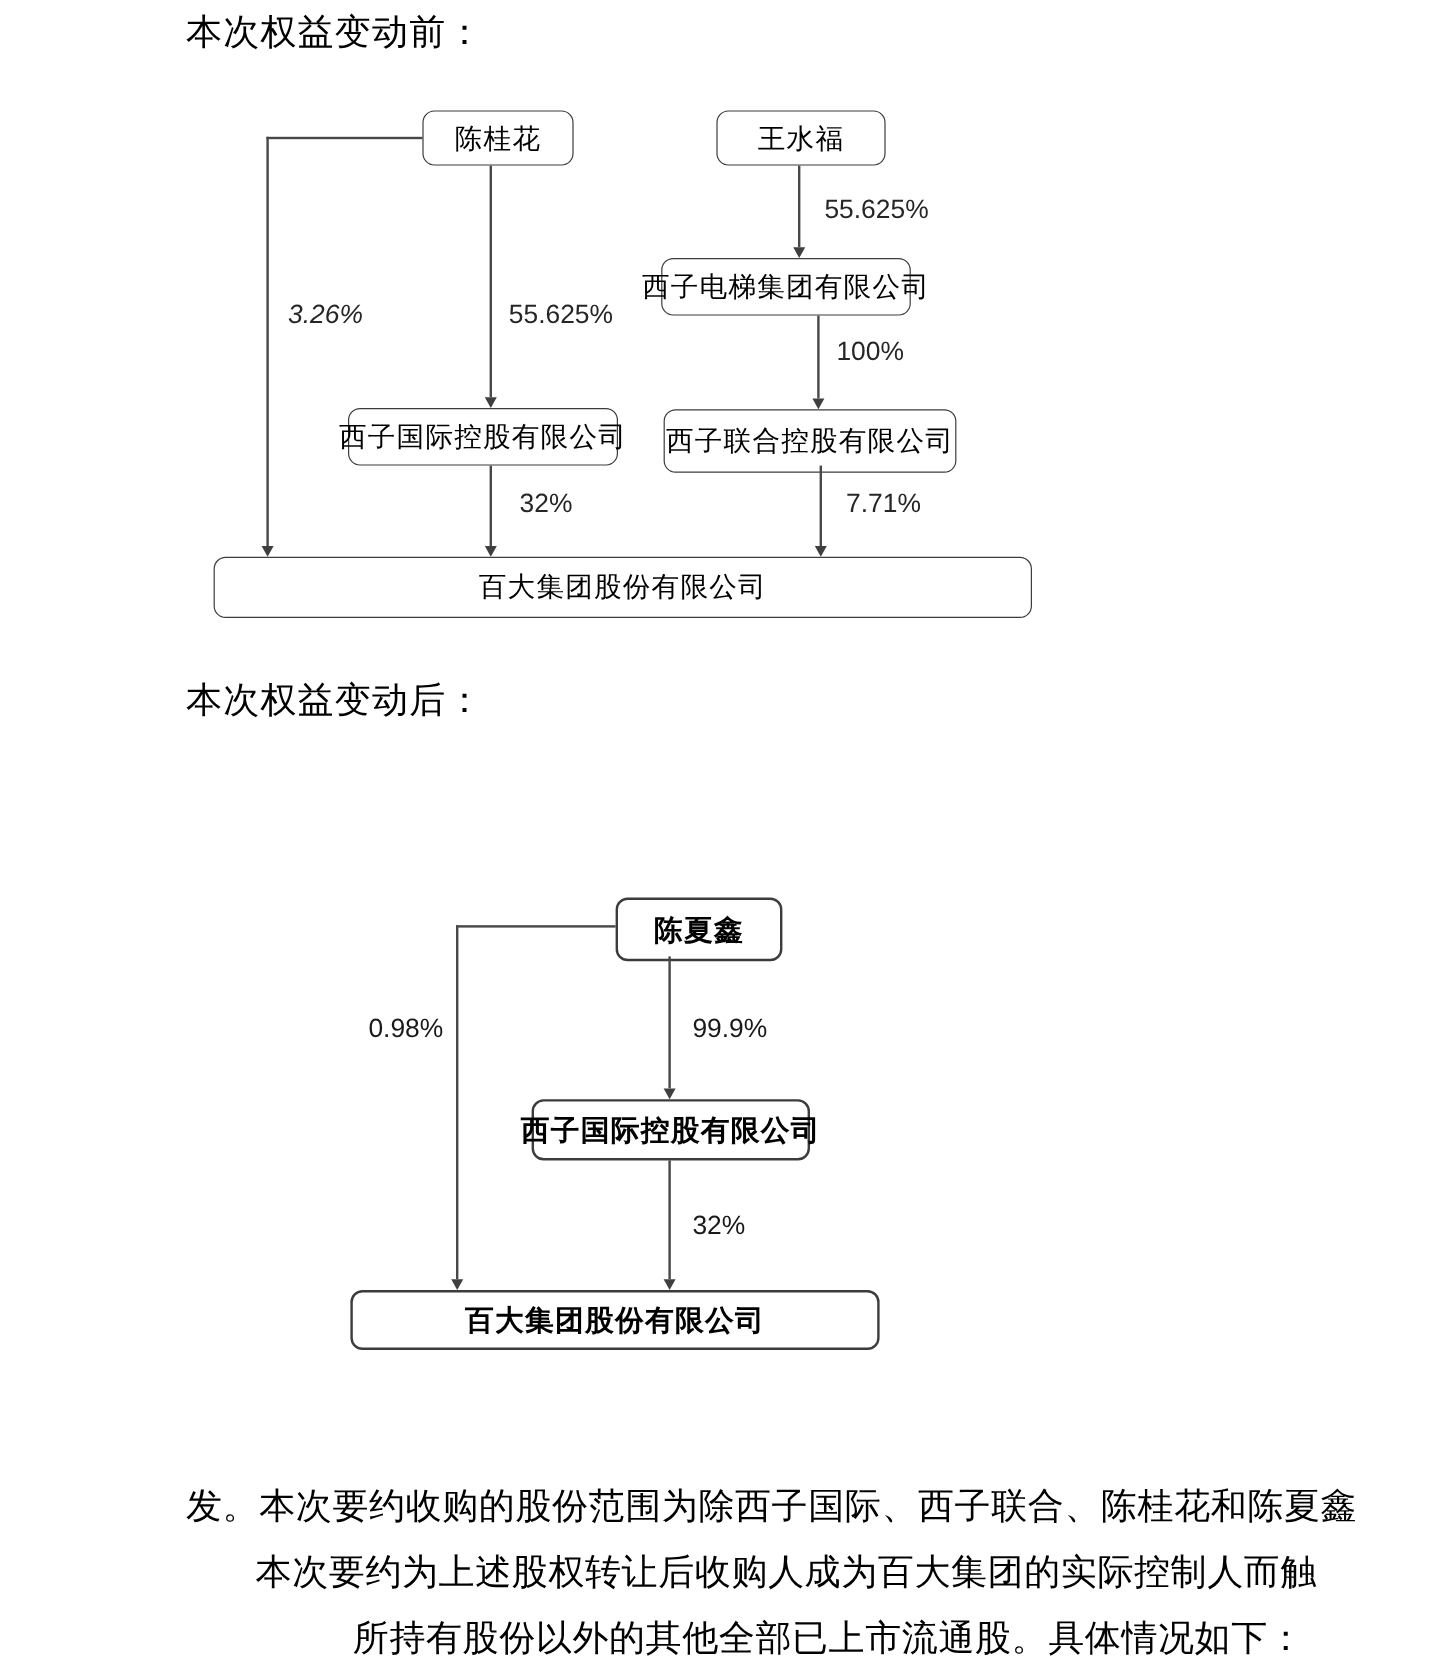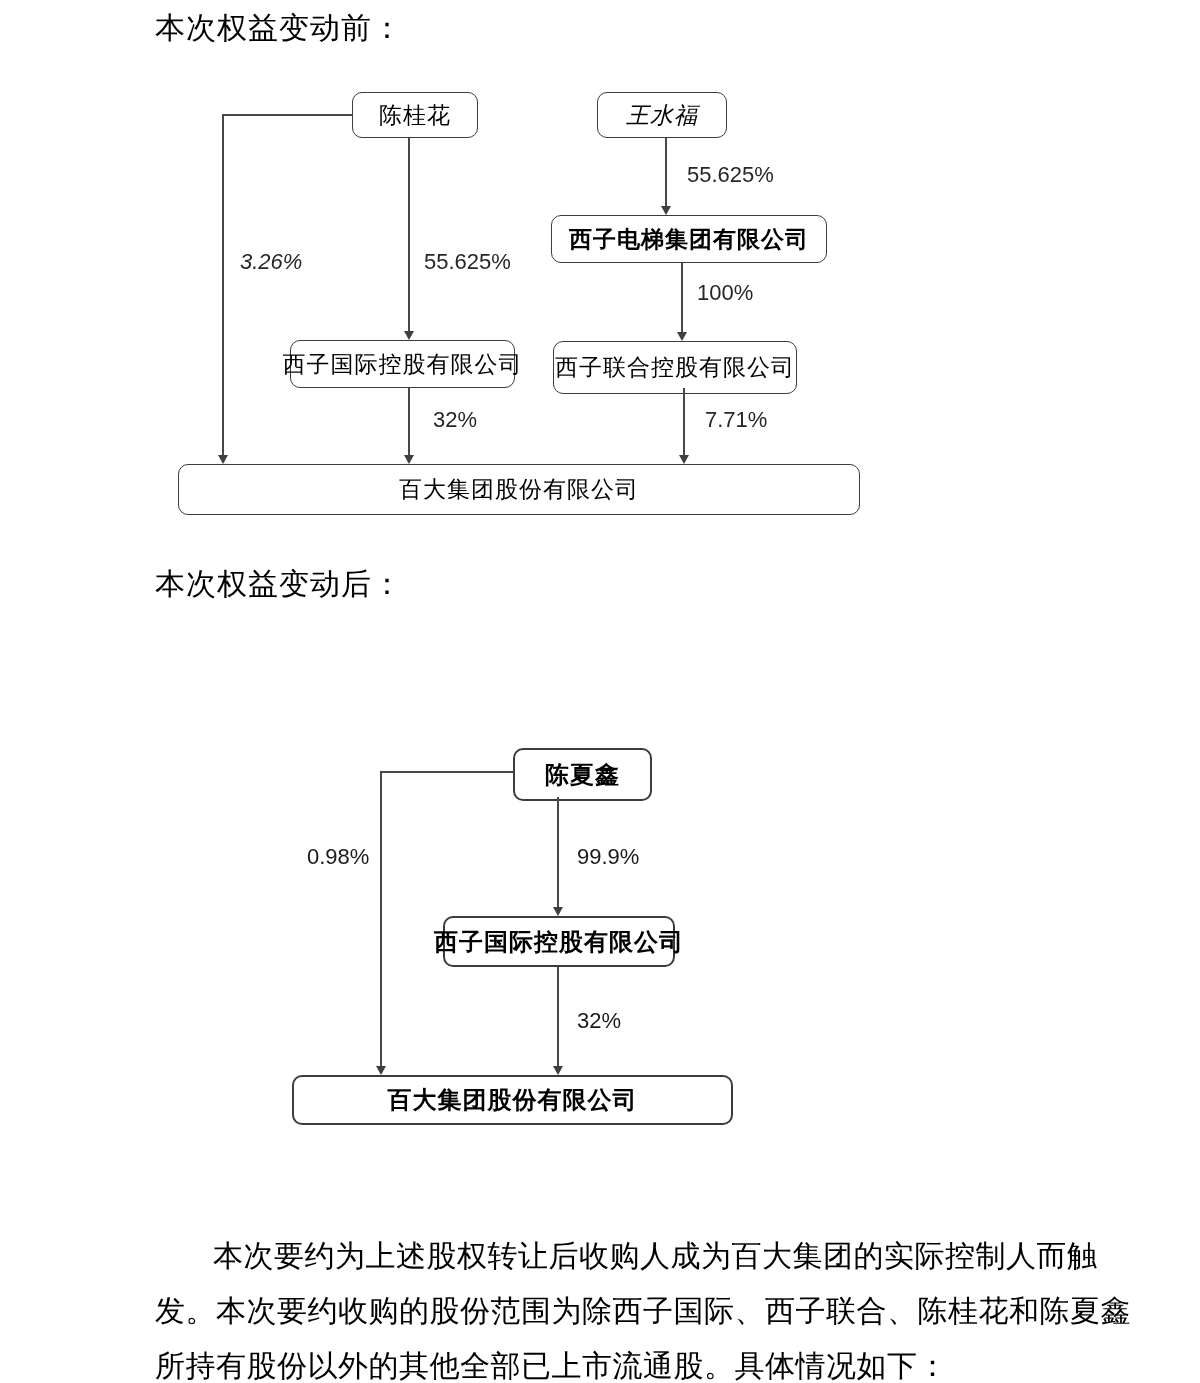--- a/index.html
+++ b/index.html
@@ -4,20 +4,21 @@
 <style>
   html, body { margin: 0; padding: 0; background: #ffffff; }
   .page {
     position: relative;
     width: 1200px;
     height: 1383px;
     background: #ffffff;
     font-family: "Liberation Serif", "DejaVu Serif", serif;
     color: #000000;
     overflow: hidden;
+    text-align: right;
   }
   .sec-title {
     position: absolute;
     font-size: 30px;
     line-height: 36px;
     letter-spacing: 1px;
     white-space: nowrap;
   }
   
   .node {
@@ -77,22 +78,22 @@
 </head>
 <body>
 
 <div class="page">
 
   <div class="sec-title" style="left:155px; top:10px;">本次权益变动前：</div>
 
   <div>
 
     <div class="node" style="left:352px; top:92px; width:126px; height:46px;">陈桂花</div>
-    <div class="node" style="left:597px; top:92px; width:130px; height:46px;font-style:italic;">王水福</div>
-    <div class="node" style="left:551px; top:215px; width:276px; height:48px;font-weight:bold;">西子电梯集团有限公司</div>
+    <div class="node" style="left:597px; top:92px; width:141px; height:46px;">王水福</div>
+    <div class="node" style="left:551px; top:215px; width:208px; height:48px;">西子电梯集团有限公司</div>
     <div class="node" style="left:290px; top:340px; width:225px; height:48px;">西子国际控股有限公司</div>
     <div class="node" style="left:553px; top:341px; width:244px; height:53px;">西子联合控股有限公司</div>
     <div class="node" style="left:178px; top:464px; width:682px; height:51px;">百大集团股份有限公司</div>
 
     <div class="hline" style="left:222px; top:114px; width:130px;"></div>
     <div class="vline" style="left:222px; top:114px; height:341px;"></div>
     <div class="arrow-down" style="left:218px; top:455px;"></div>
 
     <div class="vline" style="left:408px; top:138px; height:193px;"></div>
     <div class="arrow-down" style="left:404px; top:331px;"></div>
@@ -134,18 +135,18 @@
 
     <div class="vline" style="left:557px; top:967px; height:99px;"></div>
     <div class="arrow-down" style="left:553px; top:1066px;"></div>
 
     <div class="pct bold" style="left:307px; top:844px;">0.98%</div>
     <div class="pct bold" style="left:577px; top:844px;">99.9%</div>
     <div class="pct bold" style="left:577px; top:1008px;">32%</div>
   </div>
 
   <div class="para">
+    <div class="pline">发。本次要约收购的股份范围为除西子国际、西子联合、陈桂花和陈夏鑫</div>
     <div class="pline indent">本次要约为上述股权转让后收购人成为百大集团的实际控制人而触</div>
-    <div class="pline">发。本次要约收购的股份范围为除西子国际、西子联合、陈桂花和陈夏鑫</div>
     <div class="pline">所持有股份以外的其他全部已上市流通股。具体情况如下：</div>
   </div>
 
 </div>
 
 </body></html>

